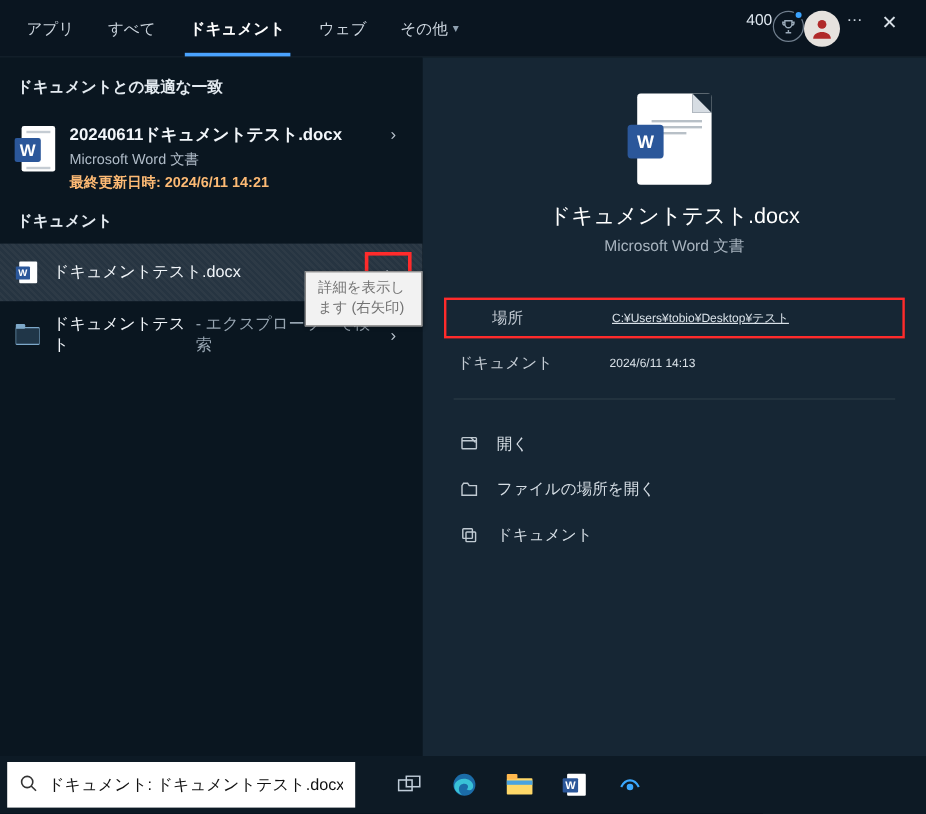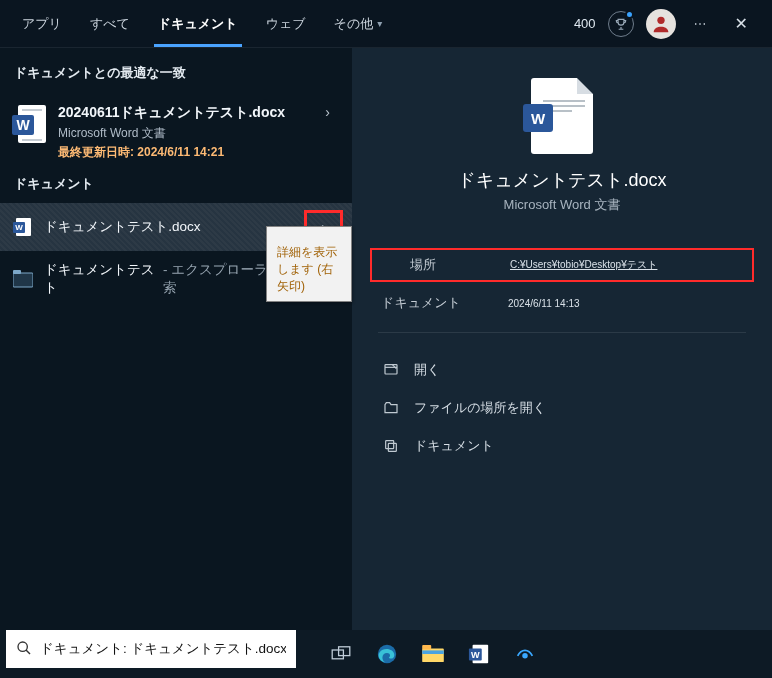--- a/index.html
+++ b/index.html
@@ -14,21 +14,21 @@
     .topbar {
       display: flex; align-items: center; height: 48px;
       padding: 0 8px; border-bottom: 1px solid #1a2530;
     }
     .tabs { display: flex; align-items: center; height: 100%; }
     .tab { padding: 0 14px; height: 100%; display: flex; align-items: center; color: #ccd5de; cursor: pointer; position: relative; }
     .tab.active { color: #ffffff; font-weight: 600; }
     .tab.active::after { content: ""; position: absolute; left: 10px; right: 10px; bottom: 0; height: 3px; background: #4aa3ff; }
     .tab .chev { margin-left: 4px; font-size: 10px; color: #8fa0b0; }
     .topbar-spacer { flex: 1; }
-    .top-right { display: flex; align-items: center; gap: 12px; padding-right: 6px; }
+    .top-right { display: flex; padding-right: 6px; }
     .points { color: #dfe8f0; }
     .trophy-badge { width: 26px; height: 26px; border-radius: 50%; border: 1.5px solid #6f7d8c; display: flex; align-items: center; justify-content: center; position: relative; }
     .trophy-badge .dot { position: absolute; top: -2px; right: -1px; width: 9px; height: 9px; background: #3aa3ff; border-radius: 50%; border: 2px solid #0a1520; }
     .avatar {
       width: 30px; height: 30px; border-radius: 50%;
       background: #e6e2de;
       display: flex; align-items: center; justify-content: center;
       color: #b02a2a; font-weight: bold;
     }
     .ellipsis { color: #c9d2db; padding: 0 6px; cursor: pointer; }
@@ -59,23 +59,23 @@
 
     .result-item.highlighted {
       background: repeating-linear-gradient(45deg, #2d3a46, #2d3a46 2px, #263441 2px, #263441 4px);
     }
     .result-item.highlighted .chev-right {
       outline: 3px solid #ff2b2b;
     }
 
     
     .tooltip {
-      position: absolute; left: 266px; top: 178px;
-      background: #f2f2f2; color: #a16207; border: 1px solid #838383;
-      padding: 17px 10px 6px; font-size: 12px;
+      position: absolute; left: 254px; top: 178px;
+      background: #f2f2f2; color: #737373; border: 1px solid #838383;
+      padding: 4px 10px 6px; font-size: 12px;
       box-shadow: 1px 1px 3px rgba(0,0,0,.3);
       z-index: 5;
     }
 
     
     .preview-icon-wrap { display: flex; justify-content: center; padding: 6px 0 14px; }
     .doc-thumb {
       width: 62px; height: 76px; background: #fff; border-radius: 3px;
       display: flex; align-items: center; justify-content: center; position: relative;
     }
@@ -94,21 +94,21 @@
     .loc-row { border: 2px solid #ff2b2b; padding: 6px 8px; margin: 0 -8px 4px; }
     .meta-link { text-decoration: underline; }
 
     .action-list { display: flex; flex-direction: column; }
     .action-item { display: flex; align-items: center; padding: 10px 4px; color: #d6dee5; cursor: pointer; gap: 14px; }
     .action-icon { width: 18px; display: flex; justify-content: center; color: #c0cad2; }
 
     
     .bottombar {
       position: absolute; left: 0; right: 0; bottom: 0; height: 48px;
-      background: #0d1a25; display: flex; 
+      background: #0d1a25; display: flex; align-items: center;
     }
     .search-wrap {
       display: flex; align-items: center; width: 290px; height: 38px;
       background: #fff; margin: 0 6px 0 6px; padding: 0 10px;
     }
     .search-icon { color: #3d3d3d; margin-right: 8px; }
     .search-input {
       flex: 1; border: none; outline: none; font-size: 13.5px; color: #111;
       font-family: inherit; background: transparent;
     }

